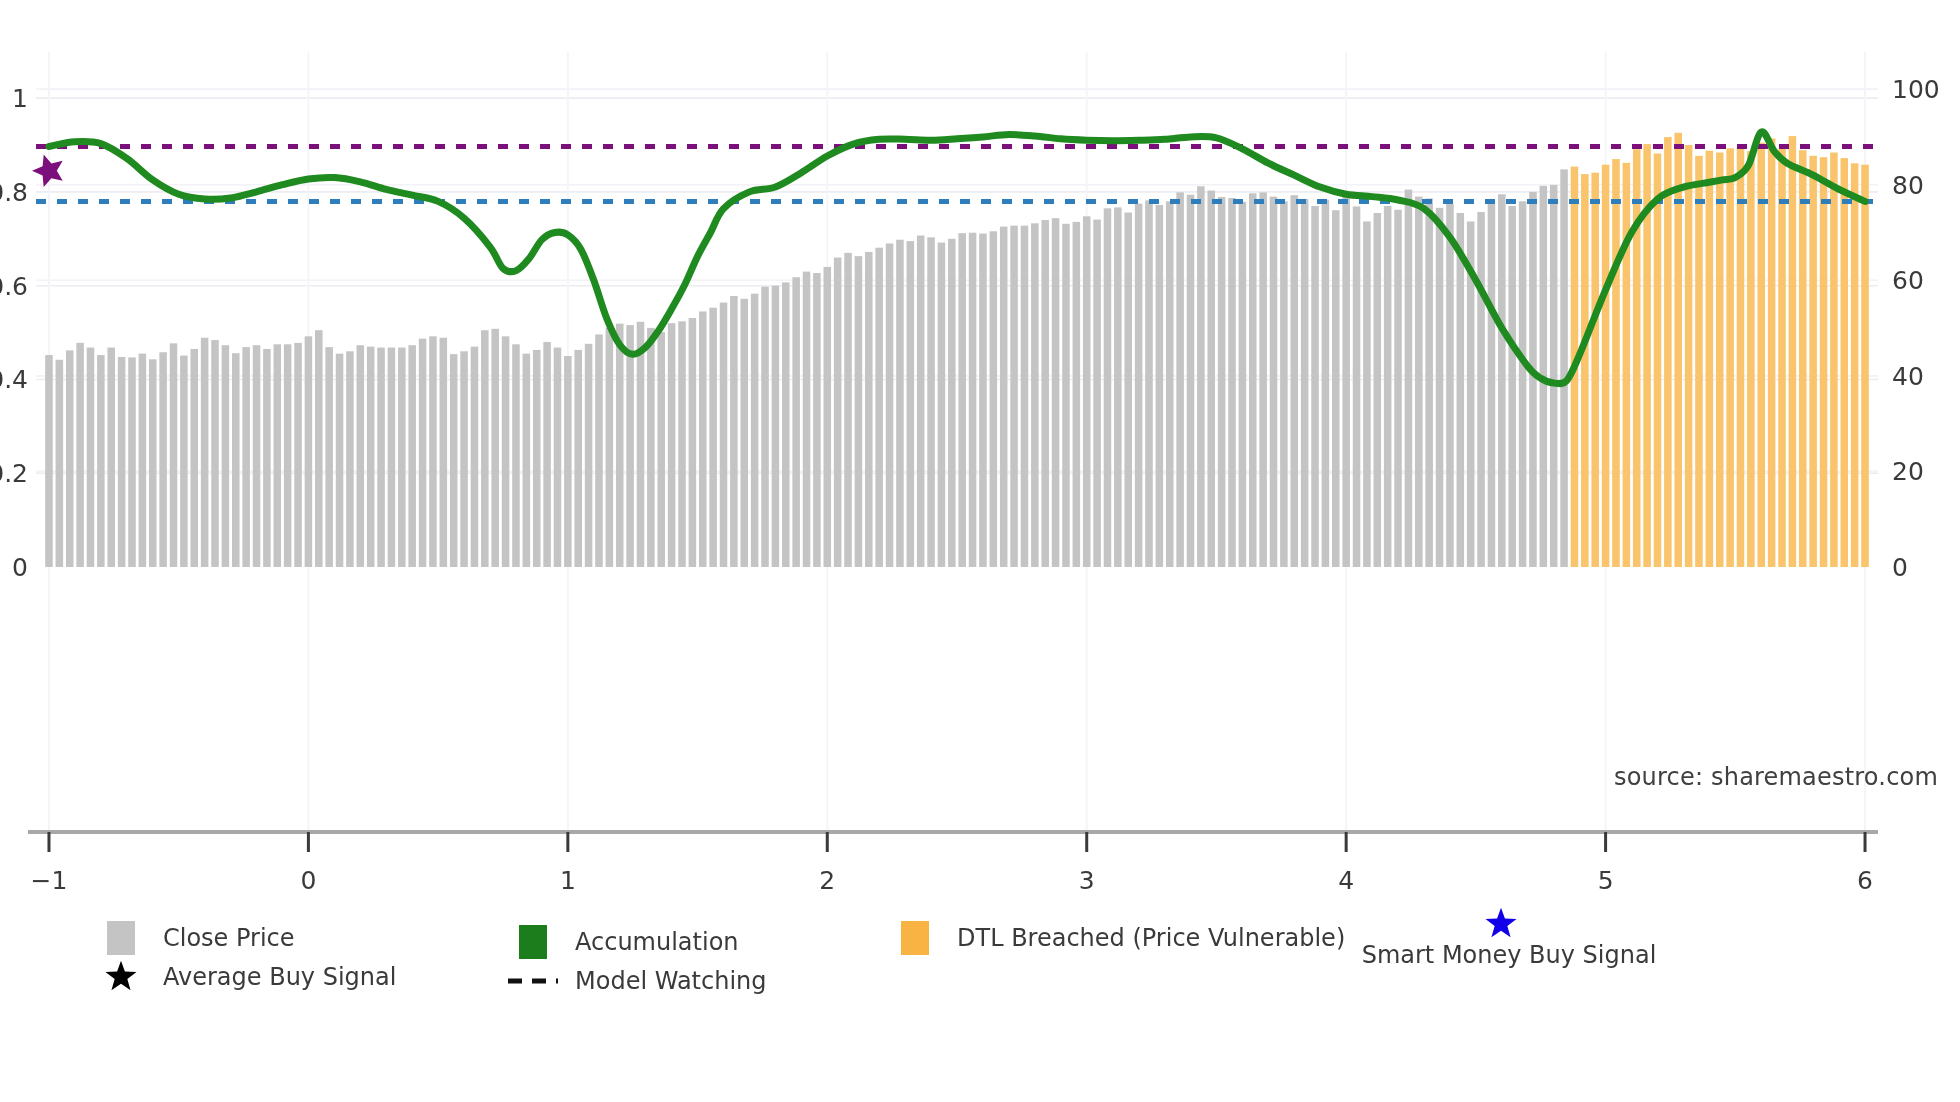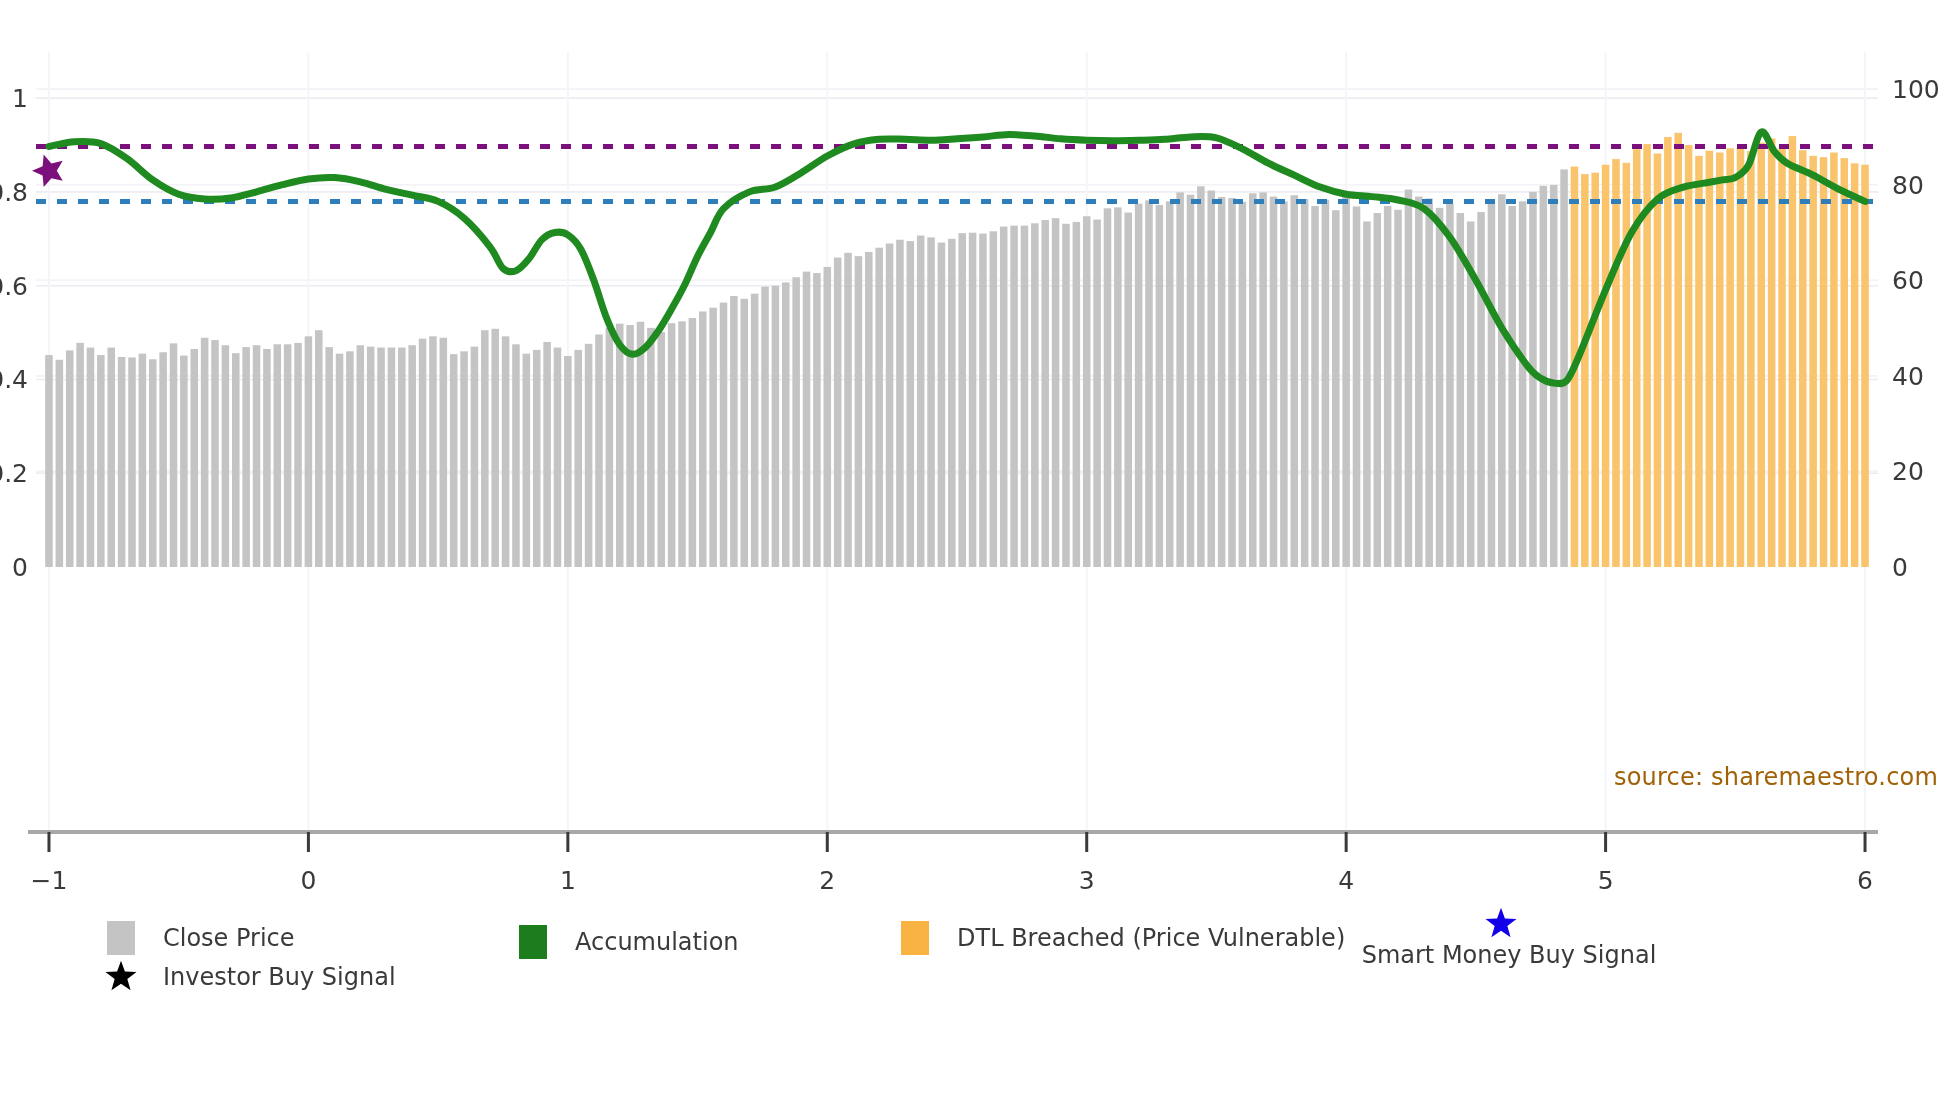--- a/index.html
+++ b/index.html
@@ -5,21 +5,21 @@
   html,body{margin:0;padding:0;background:#ffffff;}
   body{width:1960px;height:1102px;font-family:"DejaVu Sans","Liberation Sans",sans-serif;overflow:hidden;}
   #root{position:relative;width:1960px;height:1102px;}
   #plot-svg{position:absolute;left:0;top:0;}
   .legend{position:absolute;left:95px;top:918px;width:1800px;}
   .legend-row{display:flex;align-items:center;height:39px;}
   .legend-item{display:flex;align-items:center;}
   .legend-label{font-size:24px;color:#3a3a3a;white-space:nowrap;}
   .key-wrap{width:52px;margin-right:16px;display:flex;align-items:center;justify-content:center;flex:0 0 auto;}
   .li-0{width:412px;} .li-1{width:382px;margin-top:8px;} .li-2{width:410px;} .li-3{width:420px;flex-direction:column;}
-  .src{position:absolute;right:22px;top:763px;font-size:24px;color:#a16207;letter-spacing:.2px;}
+  .src{position:absolute;right:22px;top:763px;font-size:24px;color:#404040;letter-spacing:.2px;}
 </style>
 </head>
 <body>
 
 <div id="root">
   <svg id="plot-svg" width="1960" height="1102">
       <line x1="36" y1="473.2264150943396" x2="1878" y2="473.2264150943396" stroke="#ececf2" stroke-width="1.6"></line>
       <line x1="36" y1="379.45283018867923" x2="1878" y2="379.45283018867923" stroke="#ececf2" stroke-width="1.6"></line>
       <line x1="36" y1="285.6792452830189" x2="1878" y2="285.6792452830189" stroke="#ececf2" stroke-width="1.6"></line>
       <line x1="36" y1="191.90566037735846" x2="1878" y2="191.90566037735846" stroke="#ececf2" stroke-width="1.6"></line>
@@ -279,17 +279,25 @@
         <span class="legend-label">Smart Money Buy Signal</span>
       </div>
     </div>
     <div class="legend-row">
       <div class="legend-item li-0">
         <span class="key-wrap">
             <svg width="34" height="34" viewBox="0 0 24 24">
               <polygon points="12.00,0.50 14.76,8.20 22.94,8.45 16.47,13.45 18.76,21.30 12.00,16.70 5.24,21.30 7.53,13.45 1.06,8.45 9.24,8.20" fill="#000000"></polygon>
             </svg>
           </span>
-        <span class="legend-label">Investor Buy Signal</span>
+        <span class="legend-label">Average Buy Signal</span>
+      </div>
+      <div class="legend-item li-1">
+        <span class="key-wrap">
+            <svg width="52" height="20">
+              <line x1="1" y1="10" x2="51" y2="10" stroke="#111111" stroke-width="5" stroke-dasharray="14 10"></line>
+            </svg>
+          </span>
+        <span class="legend-label">Model Watching</span>
       </div>
     </div>
   </div>
 </div>
 
 </body></html>

